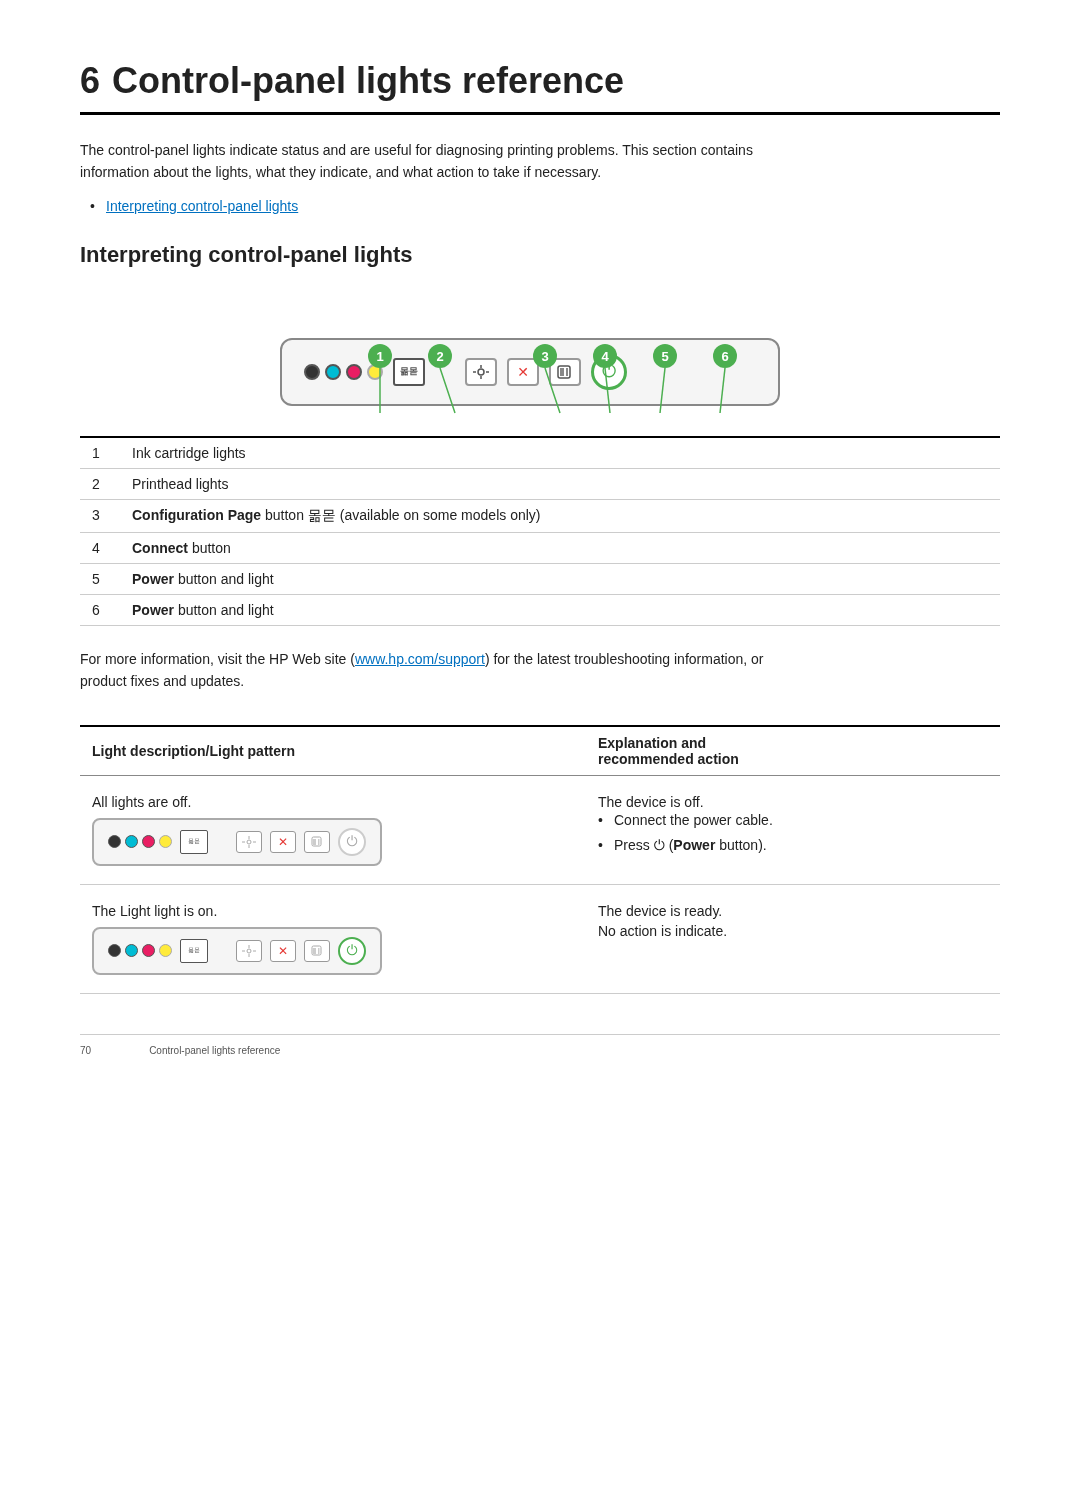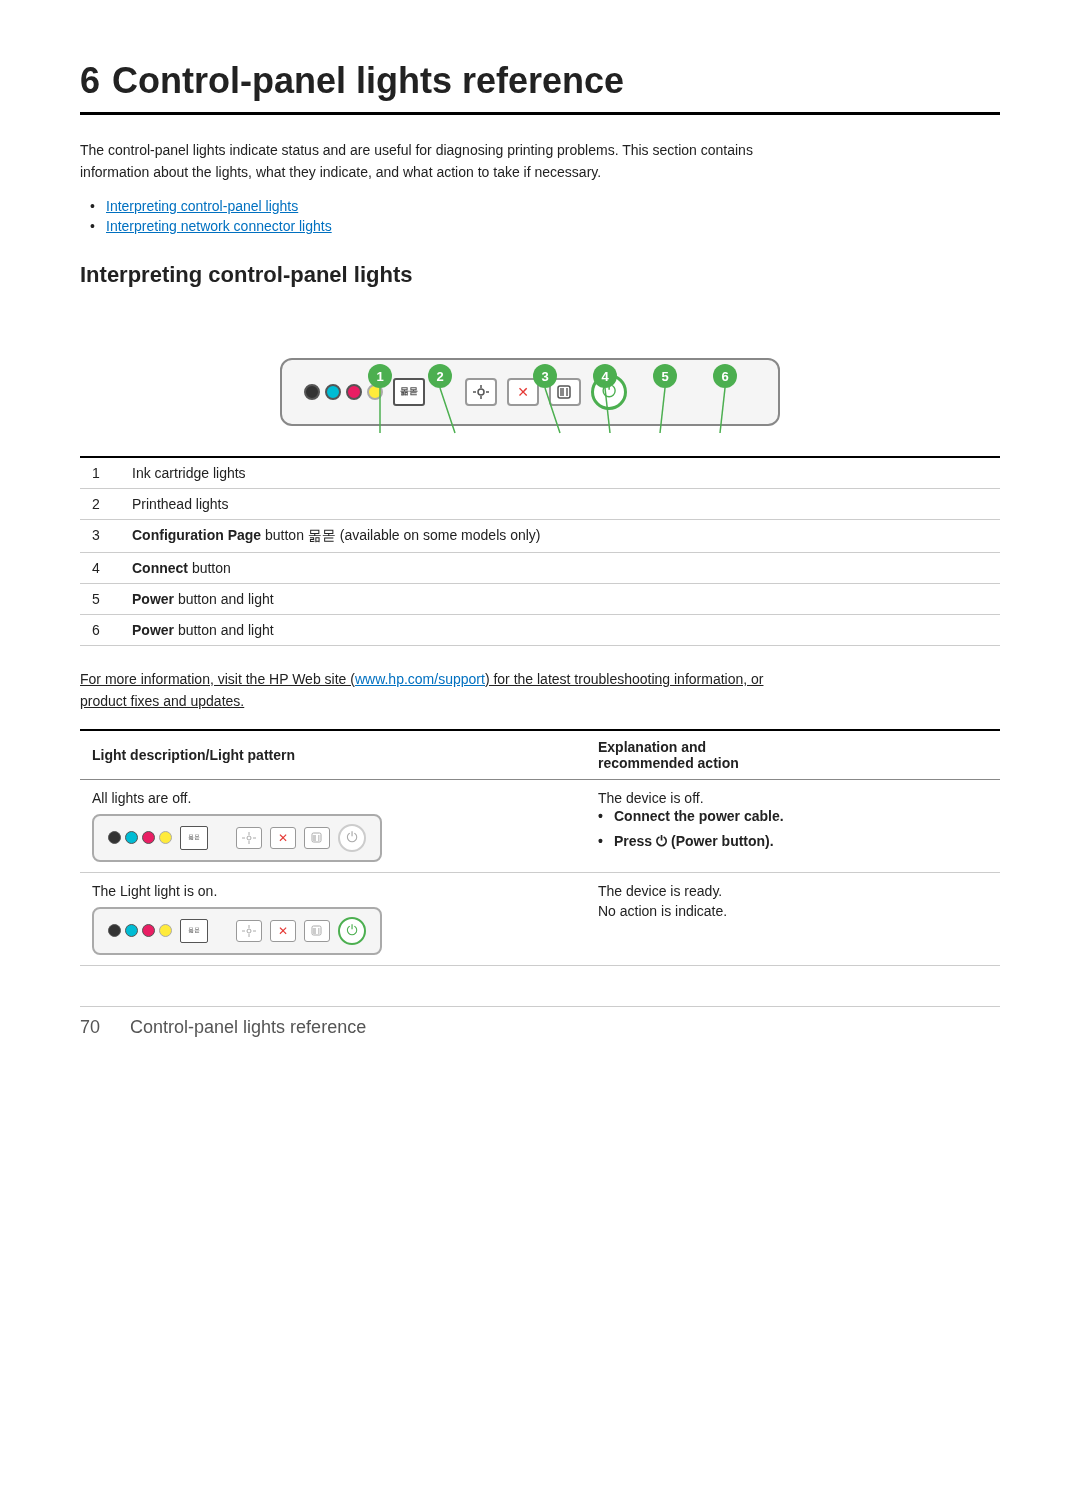--- a/index.html
+++ b/index.html
@@ -132,42 +132,41 @@
     }
     .ref-table td:first-child {
       width: 40px;
       color: #222;
     }
 
     
     .info-text {
       font-size: 14px;
       line-height: 1.6;
-      margin-bottom: 16px;
+      margin-bottom: 32px;
       max-width: 720px;
-      text-decoration: underline;
     }
 
     
     .light-table {
       width: 100%;
       border-collapse: collapse;
       font-size: 14px;
       border-top: 2px solid #000;
     }
     .light-table th {
       background: #fff;
       text-align: left;
       padding: 8px 12px;
       font-weight: bold;
       border-bottom: 1px solid #888;
       font-size: 14px;
     }
     .light-table td {
-      padding: 10px 12px;
+      padding: 18px 12px;
       vertical-align: top;
       border-bottom: 1px solid #ccc;
     }
     .light-table .col-desc { width: 55%; }
     .light-table .col-action { width: 45%; }
 
     
     .mini-panel {
       border: 2px solid #aaa;
       border-radius: 8px;
@@ -231,37 +230,37 @@
 
     .action-bullet {
       list-style: none;
       padding-left: 0;
     }
     .action-bullet li {
       position: relative;
       padding-left: 16px;
       margin-bottom: 4px;
       line-height: 1.5;
-      font-weight: bold;
     }
     .action-bullet li::before {
       content: '•';
       position: absolute;
       left: 0;
     }
 
     
     .page-footer {
       display: flex;
       align-items: center;
       margin-top: 40px;
       padding-top: 10px;
       border-top: 1px solid #ccc;
-      font-size: 18px;
+      font-size: 10px;
       color: #555;
+      gap: 28px;
     }
     .page-footer .page-num {
       margin-right: 30px;
     }
 
     
     .diagram-wrapper {
       position: relative;
       width: 520px;
       margin: 0 auto 30px auto;
@@ -283,23 +282,20 @@
 <div style="display:flex;align-items:baseline;gap:12px;border-bottom:3px solid #000;padding-bottom:10px;margin-bottom:24px;">
   <span style="font-size:36px;font-weight:bold;">6</span>
   <span style="font-size:36px;font-weight:bold;">Control-panel lights reference</span>
 </div>
 
 <p class="intro-text">The control-panel lights indicate status and are useful for diagnosing printing problems. This section contains information about the lights, what they indicate, and what action to take if necessary.</p>
 
 <ul class="link-list">
   <li>
     <a href="#">Interpreting control-panel lights</a>
-  </li>
-  <li>
-    <a href="#">Interpreting network connector lights</a>
   </li>
 </ul>
 
 <h2 class="section-title">Interpreting control-panel lights</h2>
 
 <div class="diagram-wrapper">
 
   <svg class="numbers-svg" viewBox="0 0 520 80">
 
     <circle cx="100" cy="18" r="12" fill="#4caf50"></circle>

